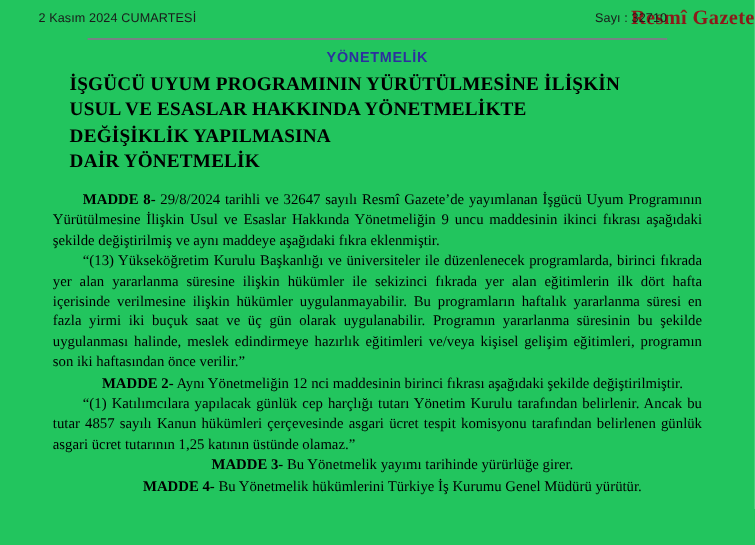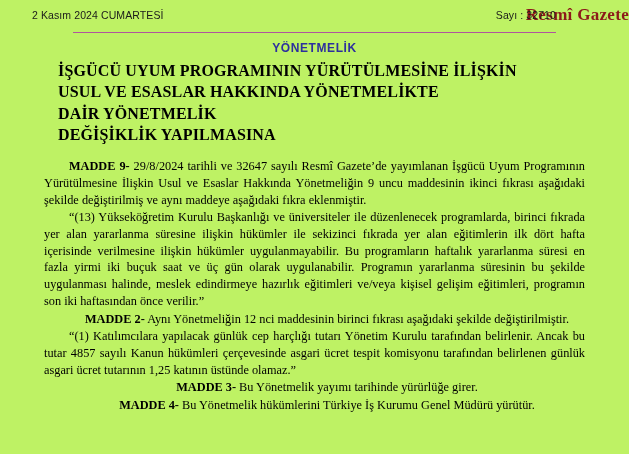--- a/index.html
+++ b/index.html
@@ -12,21 +12,21 @@
     height: 454px;
     overflow: hidden;
     font-family: "Liberation Serif", serif;
     color: #000000;
   }
 
   .page {
     position: relative;
     width: 629px;
     height: 454px;
-    background: #bef264;
+    background: #22c55e;
     box-sizing: border-box;
   }
 
   
   .masthead {
     position: relative;
     height: 30px;
     padding: 0 73px 0 32px;
     display: flex;
     align-items: center;
@@ -128,26 +128,26 @@
   <div class="rule"></div>
 
   <div class="section-kind">YÖNETMELİK</div>
 
   <div class="content">
 
 
     <div class="doc-title">
       <div>İŞGÜCÜ UYUM PROGRAMININ YÜRÜTÜLMESİNE İLİŞKİN</div>
       <div>USUL VE ESASLAR HAKKINDA YÖNETMELİKTE</div>
+      <div>DEĞİŞİKLİK YAPILMASINA</div>
       <div>DAİR YÖNETMELİK</div>
-      <div>DEĞİŞİKLİK YAPILMASINA</div>
     </div>
 
     <div class="body">
-      <p><span class="madde-label">MADDE 9-</span><span> 29/8/2024 tarihli ve 32647 sayılı Resmî Gazete’de yayımlanan İşgücü Uyum Programının Yürütülmesine İlişkin Usul ve Esaslar Hakkında Yönetmeliğin 9 uncu maddesinin ikinci fıkrası aşağıdaki şekilde değiştirilmiş ve aynı maddeye aşağıdaki fıkra eklenmiştir.</span></p>
+      <p><span class="madde-label">MADDE 8-</span><span> 29/8/2024 tarihli ve 32647 sayılı Resmî Gazete’de yayımlanan İşgücü Uyum Programının Yürütülmesine İlişkin Usul ve Esaslar Hakkında Yönetmeliğin 9 uncu maddesinin ikinci fıkrası aşağıdaki şekilde değiştirilmiş ve aynı maddeye aşağıdaki fıkra eklenmiştir.</span></p>
       <p><span class="madde-label"></span><span>“(13) Yükseköğretim Kurulu Başkanlığı ve üniversiteler ile düzenlenecek programlarda, birinci fıkrada yer alan yararlanma süresine ilişkin hükümler ile sekizinci fıkrada yer alan eğitimlerin ilk dört hafta içerisinde verilmesine ilişkin hükümler uygulanmayabilir. Bu programların haftalık yararlanma süresi en fazla yirmi iki buçuk saat ve üç gün olarak uygulanabilir. Programın yararlanma süresinin bu şekilde uygulanması halinde, meslek edindirmeye hazırlık eğitimleri ve/veya kişisel gelişim eğitimleri, programın son iki haftasından önce verilir.”</span></p>
       <p class="last-short"><span class="madde-label">MADDE 2-</span><span> Aynı Yönetmeliğin 12 nci maddesinin birinci fıkrası aşağıdaki şekilde değiştirilmiştir.</span></p>
       <p><span class="madde-label"></span><span>“(1) Katılımcılara yapılacak günlük cep harçlığı tutarı Yönetim Kurulu tarafından belirlenir. Ancak bu tutar 4857 sayılı Kanun hükümleri çerçevesinde asgari ücret tespit komisyonu tarafından belirlenen günlük asgari ücret tutarının 1,25 katının üstünde olamaz.”</span></p>
       <p class="last-short"><span class="madde-label">MADDE 3-</span><span> Bu Yönetmelik yayımı tarihinde yürürlüğe girer.</span></p>
       <p class="last-short"><span class="madde-label">MADDE 4-</span><span> Bu Yönetmelik hükümlerini Türkiye İş Kurumu Genel Müdürü yürütür.</span></p>
     </div>
 
   </div>
 </div>
 

